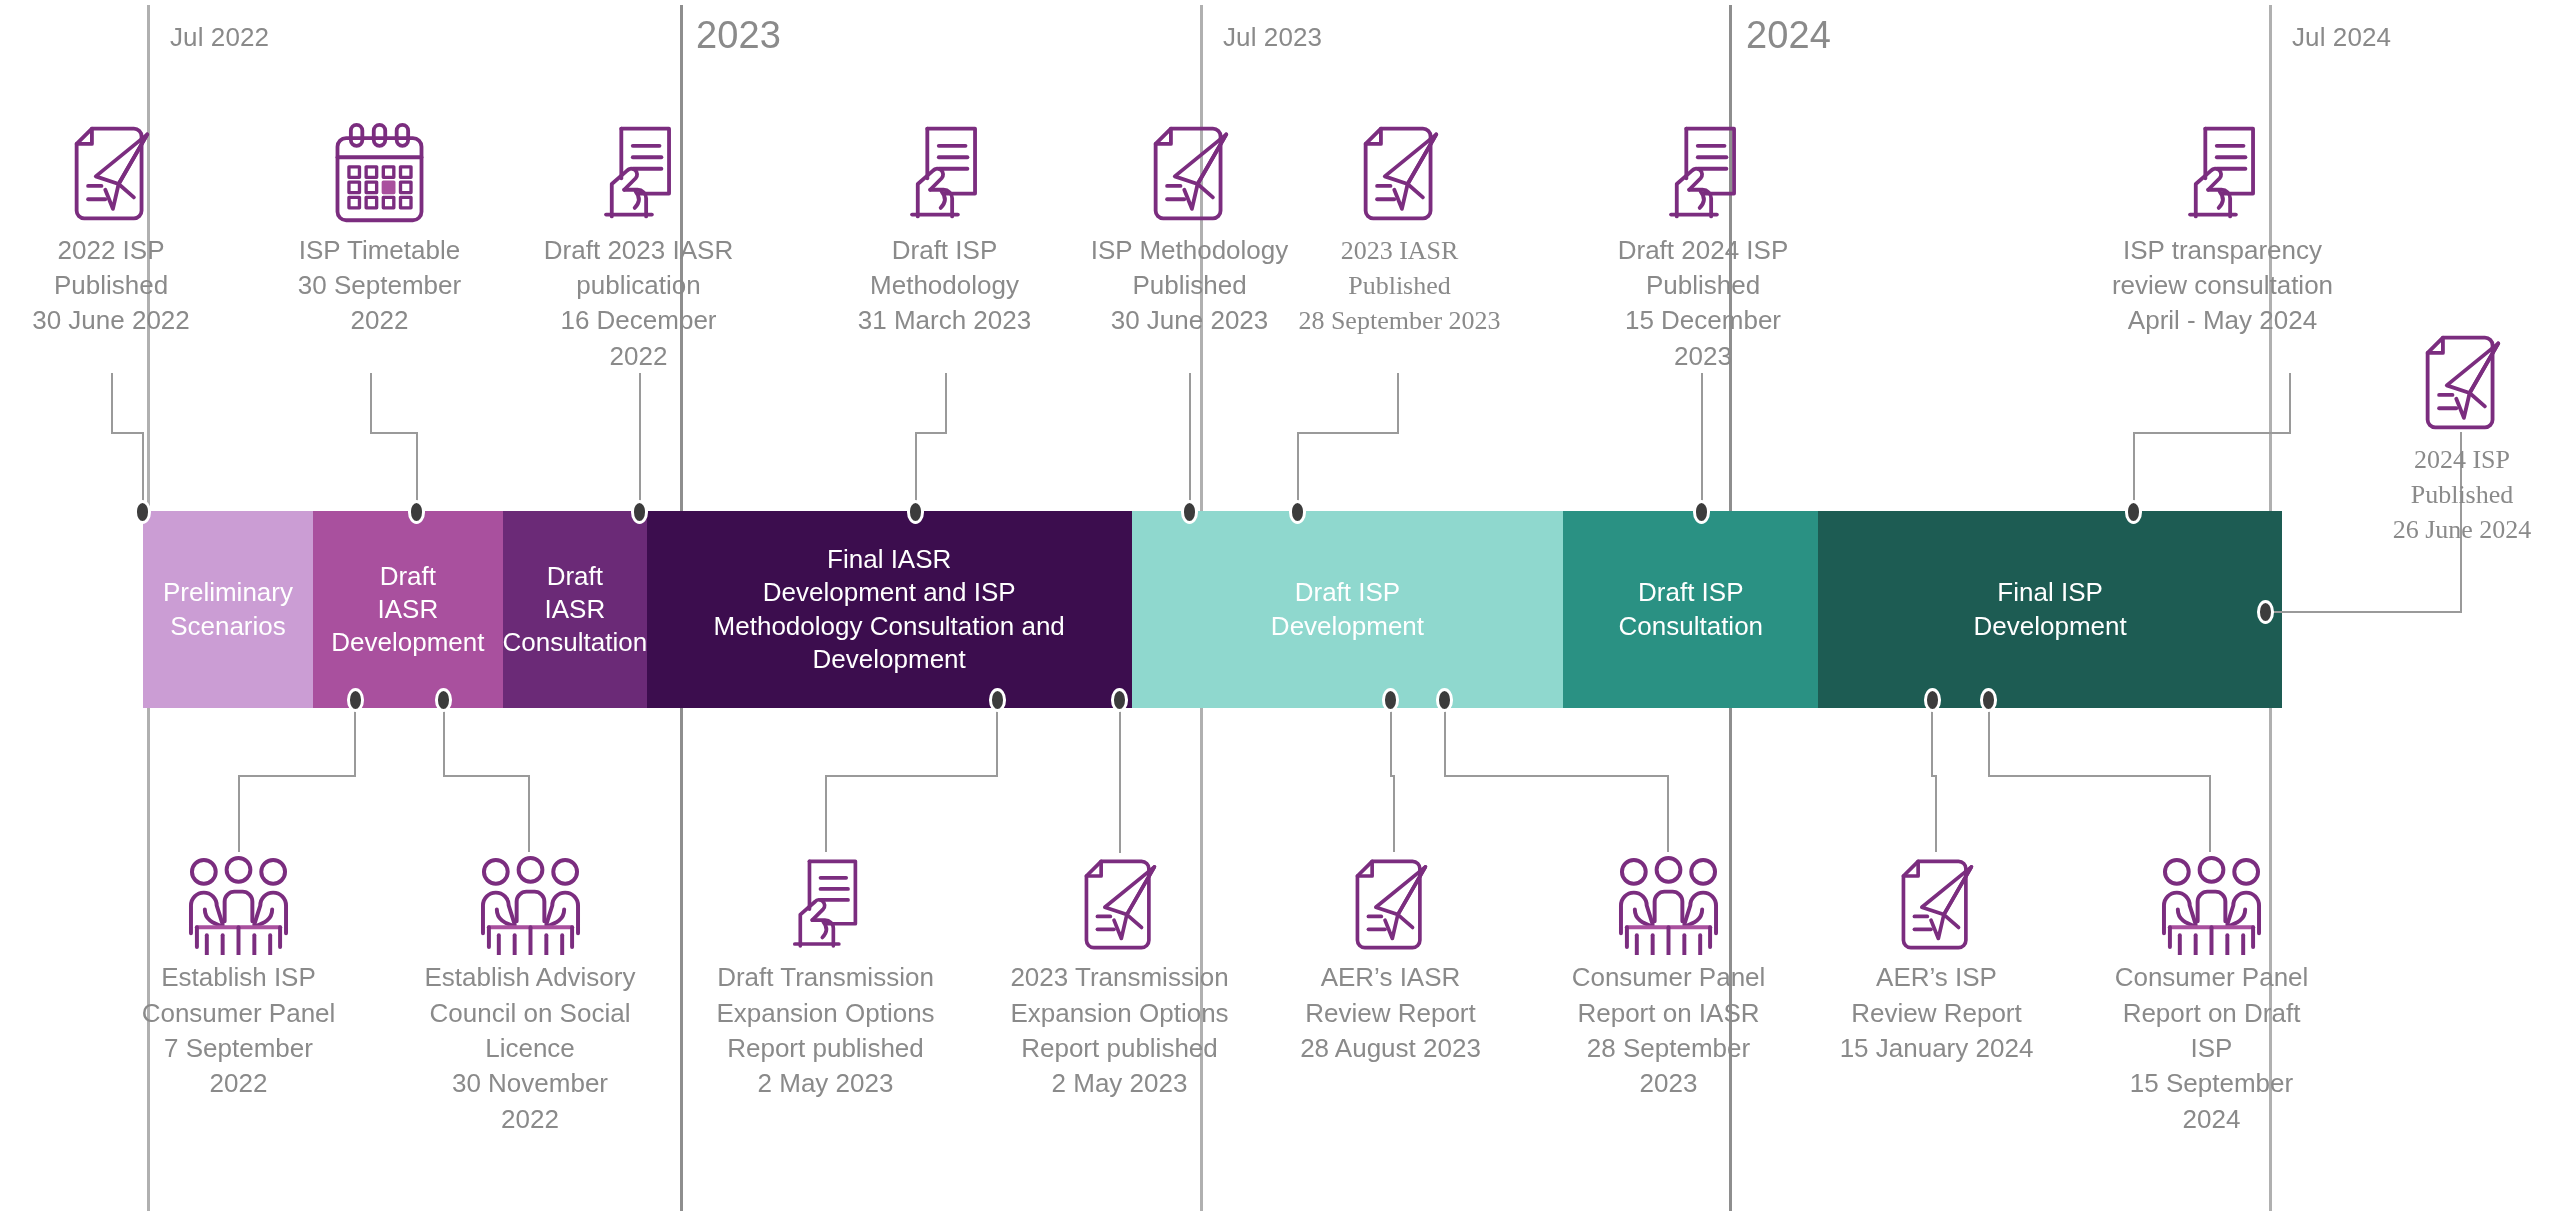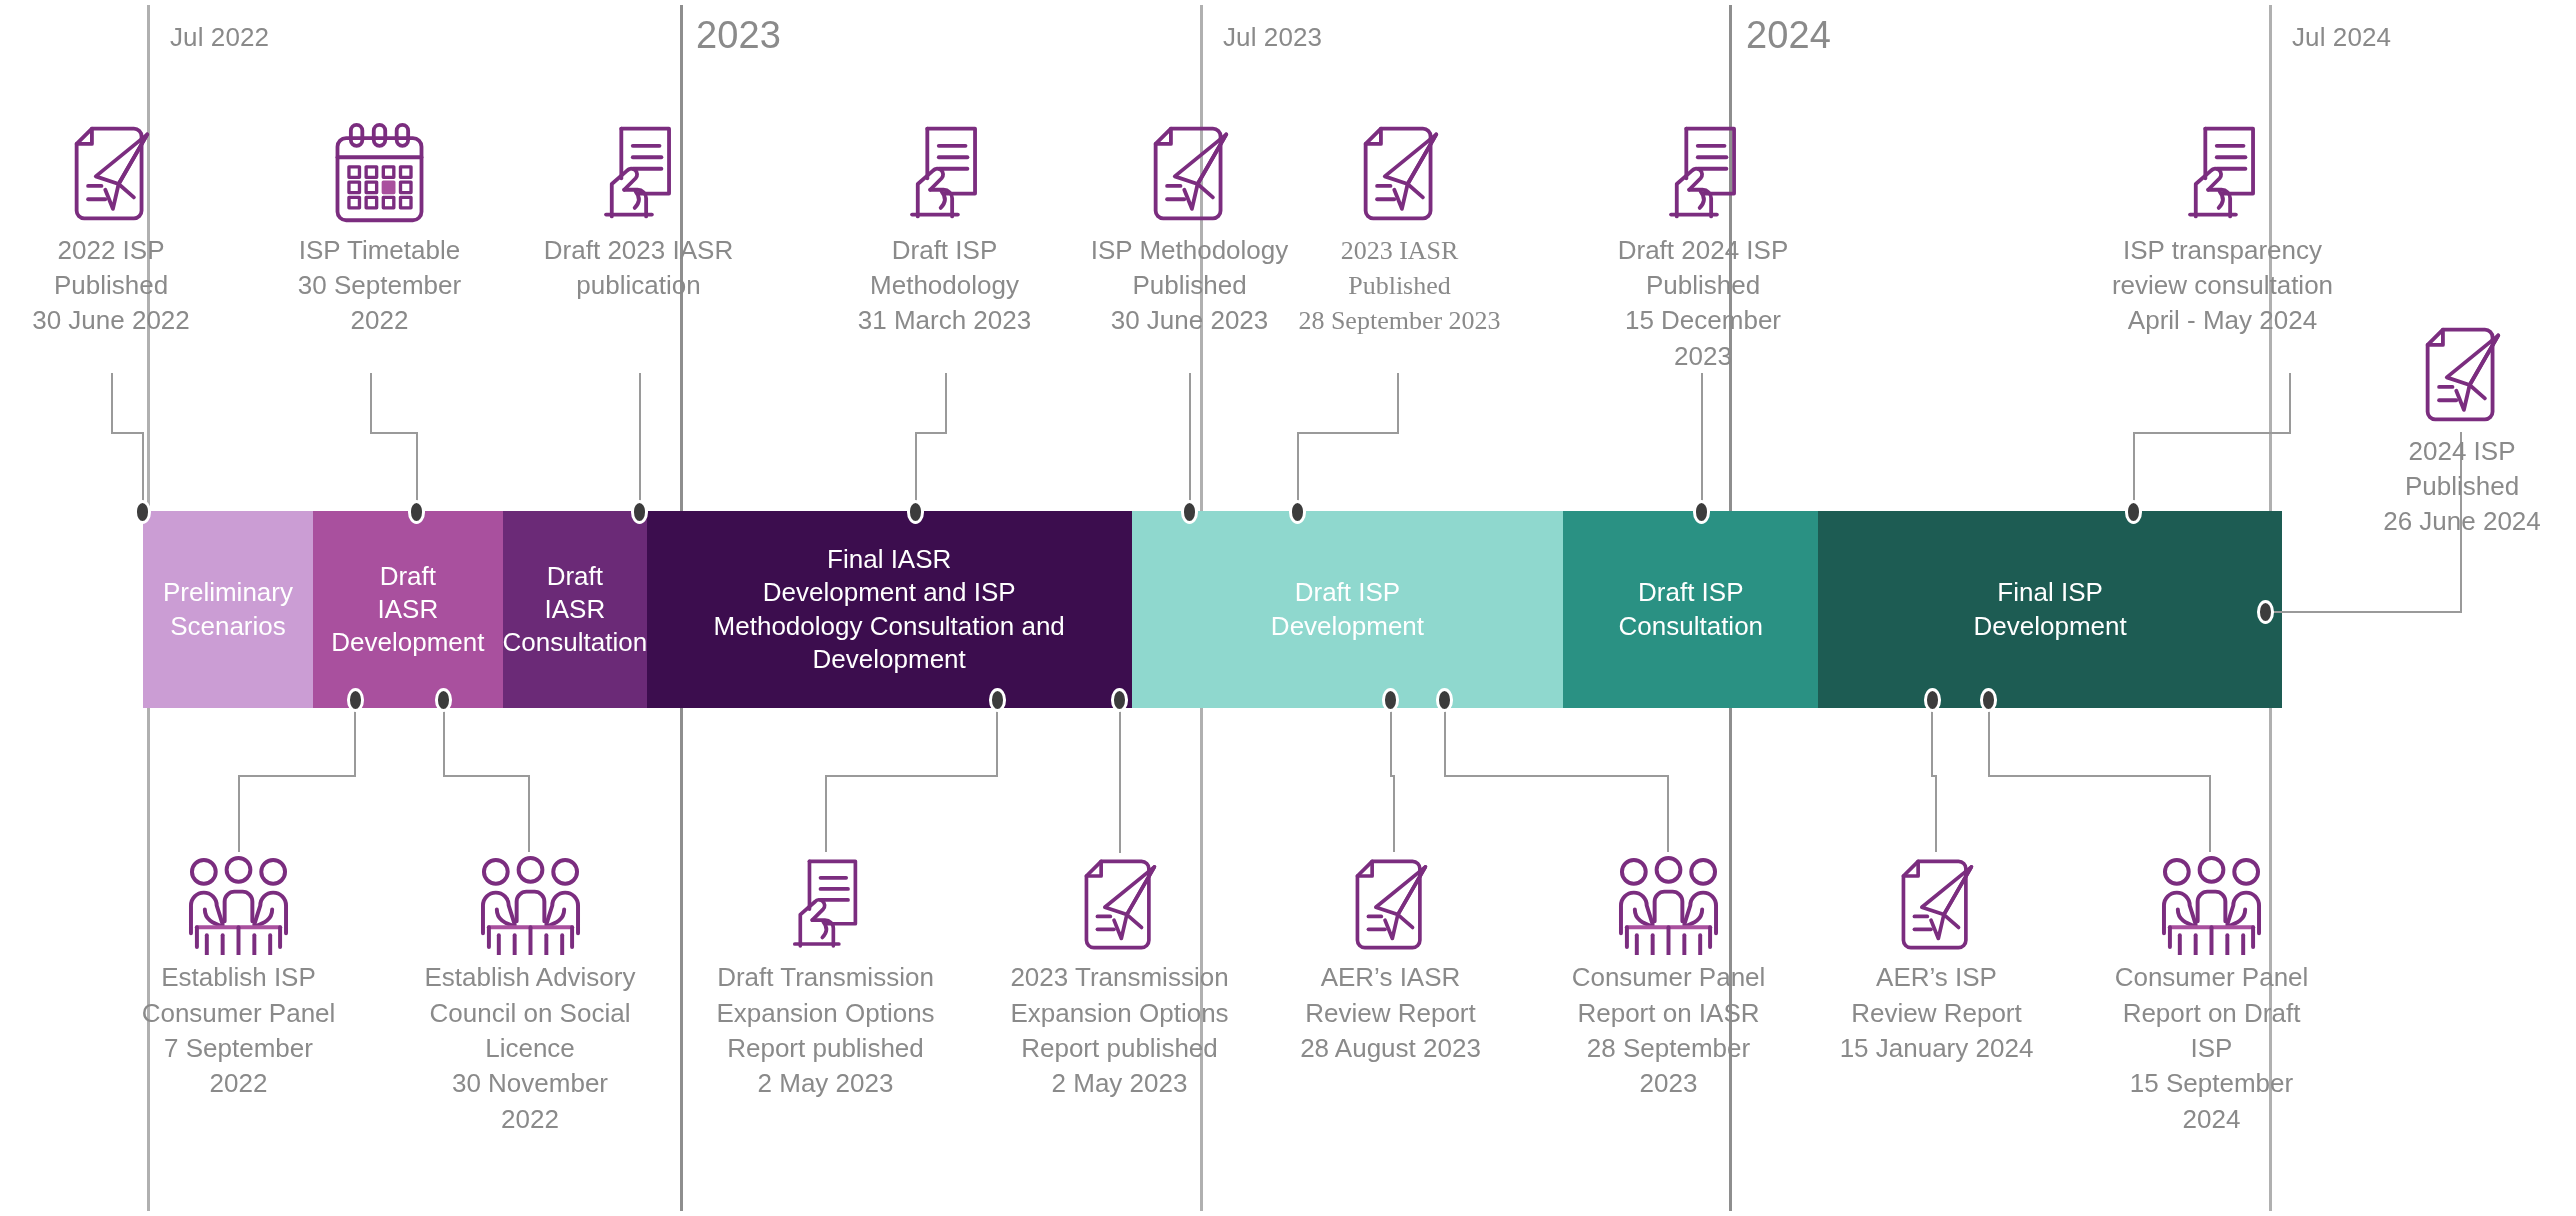--- a/index.html
+++ b/index.html
@@ -221,20 +221,21 @@
           <path d="M42 38 H72"></path>
           <path d="M42 50 H72"></path>
         <path d="M20 100 V66 L36 52 a6 6 0 0 1 9 8 L33 72"></path>
         <path d="M33 72 h14 a9 9 0 0 1 9 9 v19"></path>
         <path d="M45 74 c5 6 4 12 -1 17"></path>
         <path d="M14 98 H62"></path>
       </svg>
     </div>
     <div class="m-label" style="margin-top:6.5px;">Draft 2023 IASR
 publication</div>
+    <div class="m-label">16 December 2022</div>
   </div>
 
   <div class="milestone" style="left:840px;top:118px;width:209px;">
     <div class="m-icon" style="height:108px;">
       <svg width="95" height="105" viewBox="0 0 96 110" fill="none" stroke="#7b2d7f" stroke-width="4" stroke-linecap="round" stroke-linejoin="round">
         <path d="M30 8 H80 V76 H48"></path>
         <path d="M30 8 V60"></path>
         <path d="M42 26 H70"></path>
           <path d="M42 38 H72"></path>
           <path d="M42 50 H72"></path>
@@ -314,21 +315,21 @@
         <path d="M33 72 h14 a9 9 0 0 1 9 9 v19"></path>
         <path d="M45 74 c5 6 4 12 -1 17"></path>
         <path d="M14 98 H62"></path>
       </svg>
     </div>
     <div class="m-label" style="margin-top:6.5px;">ISP transparency
 review consultation</div>
     <div class="m-label">April - May 2024</div>
   </div>
 
-  <div class="milestone" style="left:2354px;top:319px;width:216px;">
+  <div class="milestone" style="left:2354px;top:327px;width:216px;font-family:Liberation Serif, serif;">
     <div class="m-icon" style="height:108px;">
       <svg width="98" height="105" viewBox="0 0 100 110" fill="none" stroke="#7b2d7f" stroke-width="4" stroke-linecap="round" stroke-linejoin="round">
         <path d="M30 8 H74 a8 8 0 0 1 8 8 V94 a8 8 0 0 1 -8 8 H22 a8 8 0 0 1 -8 -8 V24 Z"></path>
         <path d="M30 8 V24 H14"></path>
         <path d="M26 68 H40"></path>
           <path d="M26 82 H44"></path>
         <path d="M88 14 L34 58 L58 66 Z"></path>
         <path d="M88 14 L58 66 L52 92 L44 72"></path>
         <path d="M58 66 L74 80"></path>
       </svg>

